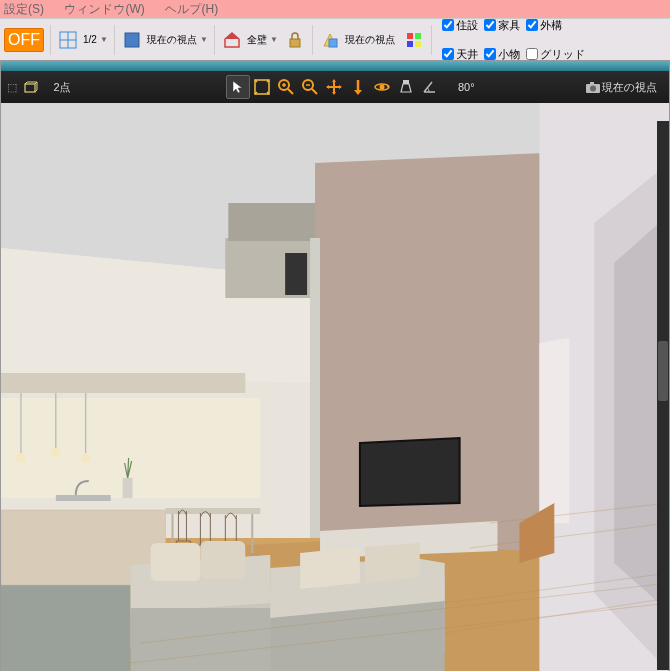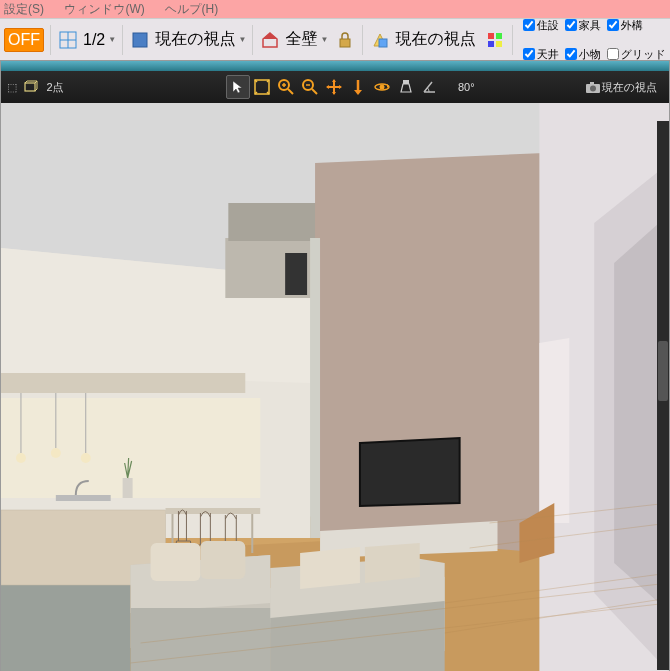--- a/index.html
+++ b/index.html
@@ -4,21 +4,21 @@
 <style>
   * { margin: 0; padding: 0; box-sizing: border-box; }
   body { width: 670px; height: 671px; font-family: "MS PGothic", "Yu Gothic", sans-serif; font-size: 12px; background: #e8e4e8; overflow: hidden; position: relative; }
   .menubar { height: 18px; background: #fca5a5; display: flex; align-items: center; gap: 20px; padding-left: 4px; color: #666; }
   .menubar span { cursor: default; }
   .toolbar { height: 42px; background: #e8e4e8; display: flex; align-items: center; padding: 2px 4px; gap: 4px; border-top: 1px solid #ccc; }
   .toolbar .divider { width: 1px; height: 30px; background: #ccc; margin: 0 2px; }
   .btn-off { background: #ff8c00; color: #fff; font-size: 16px; padding: 2px 3px; border: 1px solid #e07000; border-radius: 2px; }
   .tb-ico { width: 22px; height: 22px; display: inline-flex; align-items: center; justify-content: center; border-radius: 2px; }
   .tb-group { display: flex; align-items: center; gap: 2px; }
-  .tb-label { font-size: 16px; margin-left: 2px; }
+  .tb-label { font-size: 10px; margin-left: 2px; }
   .dropdown-arrow { font-size: 8px; color: #666; margin-left: 1px; }
   .checkgrid { display: grid; grid-template-columns: repeat(3, auto); gap: 14px 6px; font-size: 11px; margin-left: 4px; }
   .checkgrid label { display: flex; align-items: center; gap: 2px; white-space: nowrap; }
   .checkgrid input { width: 12px; height: 12px; }
   .viewport-wrap { position: relative; height: 611px; border: 1px solid #999; background: #333; }
   .view-header { height: 10px; background: linear-gradient(#5ab0c4,#2a7a8a); }
   .secondary-bar { height: 32px; background: linear-gradient(#2a2a2a,#1a1a1a); display: flex; align-items: center; color: #ddd; font-size: 11px; position: relative; padding: 0 6px; }
   .sec-left { display: flex; align-items: center; gap: 6px; flex: 0 0 auto; }
   .sec-center { position: absolute; left: 225px; display: flex; align-items: center; gap: 0px; }
   .sec-right { position: absolute; right: 12px; display: flex; align-items: center; }
@@ -125,21 +125,21 @@
         <span>グリッド</span>
       </label>
   </div>
 </div>
 
 <div class="viewport-wrap">
   <div class="view-header"></div>
   <div class="secondary-bar">
     <div class="sec-left">
       <span style="color:#bbb;">⬚</span>
-      <span style="display:flex; align-items:flex-start; gap:7px;">
+      <span style="display:flex; align-items:flex-end; gap:14px;">
         <svg width="16" height="14">
             <rect x="2" y="3" width="10" height="8" fill="none" stroke="#e0d080" stroke-width="1.2"></rect>
             <line x1="4" y1="1" x2="14" y2="1" stroke="#e0d080"></line>
             <line x1="14" y1="1" x2="14" y2="9" stroke="#e0d080"></line>
             <line x1="2" y1="3" x2="4" y2="1" stroke="#e0d080"></line>
             <line x1="12" y1="3" x2="14" y2="1" stroke="#e0d080"></line>
             <line x1="12" y1="11" x2="14" y2="9" stroke="#e0d080"></line>
           </svg>
         <span>2点</span>
       </span>

